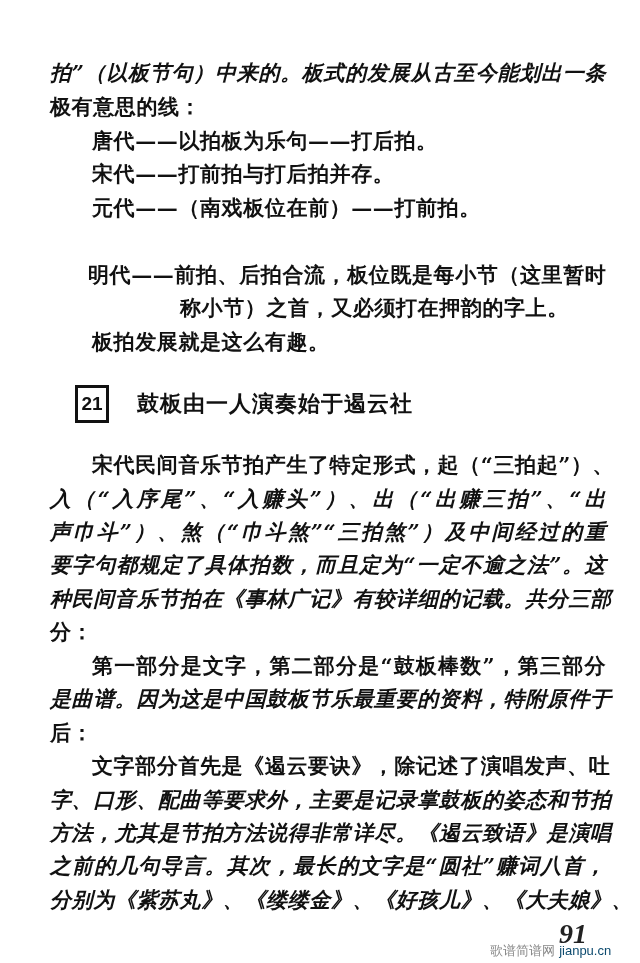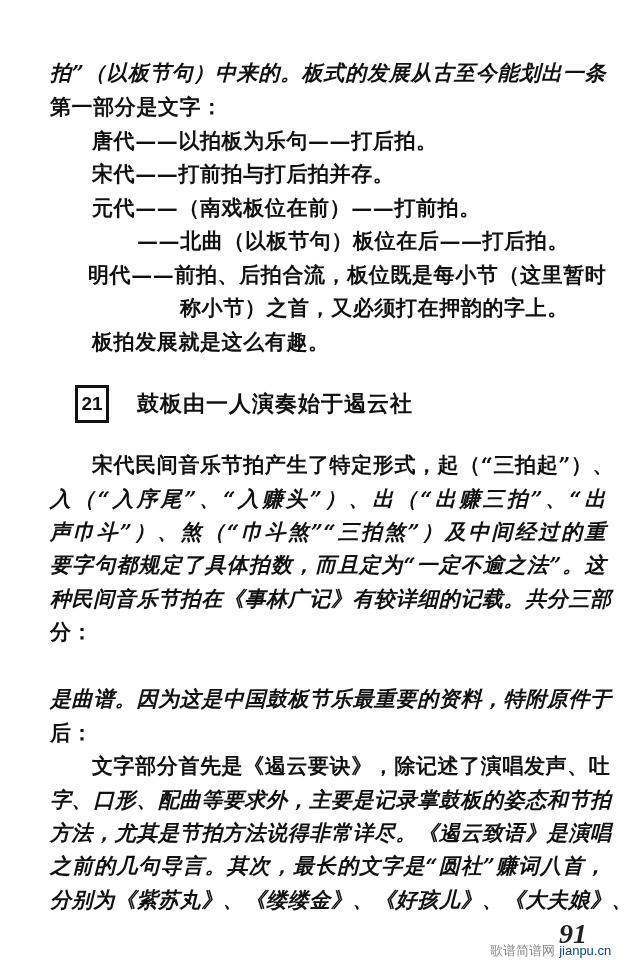--- a/index.html
+++ b/index.html
@@ -33,42 +33,42 @@
       font-family: "DejaVu Sans", sans-serif; white-space: nowrap;
     }
     .watermark .wm-en { color: #0c4a6e; font-family: "Liberation Sans", sans-serif; }
   </style>
 </head>
 <body>
 
 <div class="page">
 
   <div class="line justify" style="left:50px; top:60px;">拍”（以板节句）中来的。板式的发展从古至今能划出一条</div>
-  <div class="line" style="left:50px; top:94px;">第一部分是文字：</div>
+  <div class="line" style="left:50px; top:94px;">极有意思的线：</div>
 
   <div class="line" style="left:92px; top:128px;">唐代——以拍板为乐句——打后拍。</div>
   <div class="line" style="left:92px; top:161px;">宋代——打前拍与打后拍并存。</div>
   <div class="line" style="left:92px; top:195px;">元代——（南戏板位在前）——打前拍。</div>
-  <div class="line" style="left:137px; top:228px;">——北曲（以板节句）板位在后——打后拍。</div>
   <div class="line" style="left:88px; top:262px;">明代——前拍、后拍合流，板位既是每小节（这里暂时</div>
   <div class="line" style="left:180px; top:295px;">称小节）之首，又必须打在押韵的字上。</div>
   <div class="line" style="left:92px; top:329px;">板拍发展就是这么有趣。</div>
 
   <div class="section-box">
     <span>21</span>
   </div>
   <div class="section-title">鼓板由一人演奏始于遏云社</div>
 
   <div class="line" style="left:92px; top:452px; width:514px; text-align:justify; text-align-last:justify;">宋代民间音乐节拍产生了特定形式，起（“三拍起”）、</div>
   <div class="line justify" style="left:50px; top:486px;">入（“入序尾”、“入赚头”）、出（“出赚三拍”、“出</div>
   <div class="line justify" style="left:50px; top:519px;">声巾斗”）、煞（“巾斗煞”“三拍煞”）及中间经过的重</div>
   <div class="line justify" style="left:50px; top:552px;">要字句都规定了具体拍数，而且定为“一定不逾之法”。这</div>
   <div class="line justify" style="left:50px; top:586px;">种民间音乐节拍在《事林广记》有较详细的记载。共分三部</div>
   <div class="line" style="left:50px; top:619px;">分：</div>
 
+  <div class="line" style="left:92px; top:653px; width:514px; text-align:justify; text-align-last:justify;">第一部分是文字，第二部分是“鼓板棒数”，第三部分</div>
   <div class="line justify" style="left:50px; top:686px;">是曲谱。因为这是中国鼓板节乐最重要的资料，特附原件于</div>
   <div class="line" style="left:50px; top:720px;">后：</div>
 
   <div class="line" style="left:92px; top:753px; width:514px; text-align:justify; text-align-last:justify;">文字部分首先是《遏云要诀》，除记述了演唱发声、吐</div>
   <div class="line justify" style="left:50px; top:787px;">字、口形、配曲等要求外，主要是记录掌鼓板的姿态和节拍</div>
   <div class="line justify" style="left:50px; top:820px;">方法，尤其是节拍方法说得非常详尽。《遏云致语》是演唱</div>
   <div class="line justify" style="left:50px; top:853px;">之前的几句导言。其次，最长的文字是“圆社”赚词八首，</div>
   <div class="line justify" style="left:50px; top:887px;">分别为《紫苏丸》、《缕缕金》、《好孩儿》、《大夫娘》、</div>
 
   <div class="page-number">91</div>

